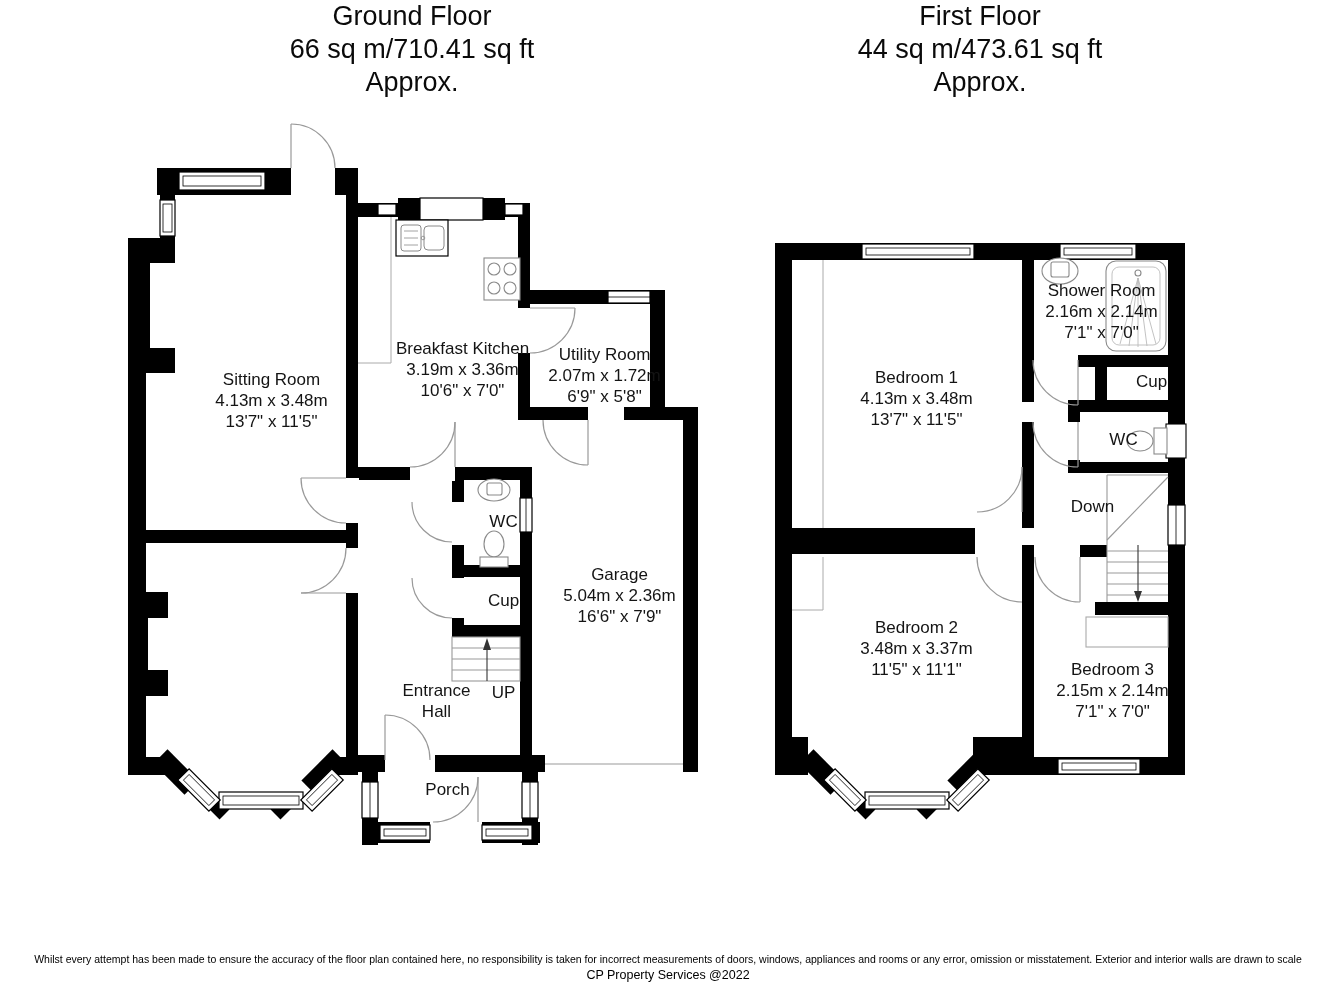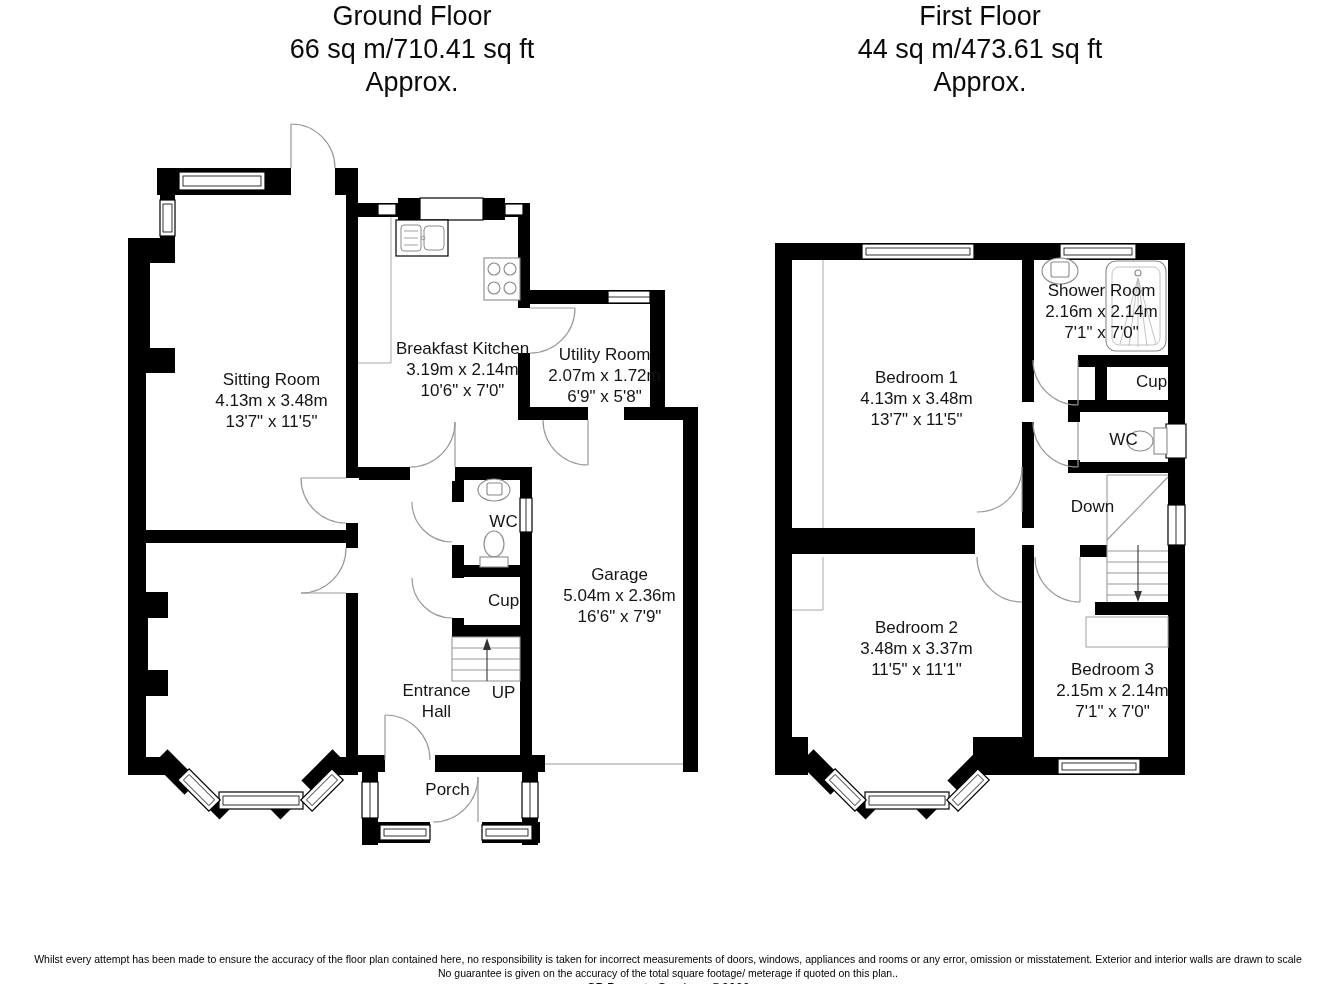--- a/index.html
+++ b/index.html
@@ -307,21 +307,21 @@
     <div>Approx.</div>
   </div>
 
   <div class="lbl" style="left:260px;top:400px">
     <div>Sitting Room</div>
     <div>4.13m x 3.48m</div>
     <div>13'7" x 11'5"</div>
   </div>
   <div class="lbl" style="left:451px;top:369px">
     <div>Breakfast Kitchen</div>
-    <div>3.19m x 2.14m</div>
+    <div>3.19m x 3.36m</div>
     <div>10'6" x 7'0"</div>
   </div>
   <div class="lbl" style="left:593px;top:375px">
     <div>Utility Room</div>
     <div>2.07m x 1.72m</div>
     <div>6'9" x 5'8"</div>
   </div>
   <div class="lbl" style="left:492px;top:521px">
     <div>WC</div>
   </div>
@@ -368,17 +368,16 @@
     <div>11'5" x 11'1"</div>
   </div>
   <div class="lbl" style="left:1101px;top:690px">
     <div>Bedroom 3</div>
     <div>2.15m x 2.14m</div>
     <div>7'1" x 7'0"</div>
   </div>
 
   <div class="footer">
     <div class="fline">Whilst every attempt has been made to ensure the accuracy of the floor plan contained here, no responsibility is taken for incorrect measurements of doors, windows, appliances and rooms or any error, omission or misstatement. Exterior and interior walls are drawn to scale</div>
-    <div class="fline">No guarantee is given on the accuracy of the total square footage/ meterage if quoted on this plan..</div>
     <div class="fcredit">CP Property Services @2022</div>
   </div>
 
 </div>
 
 </body></html>

